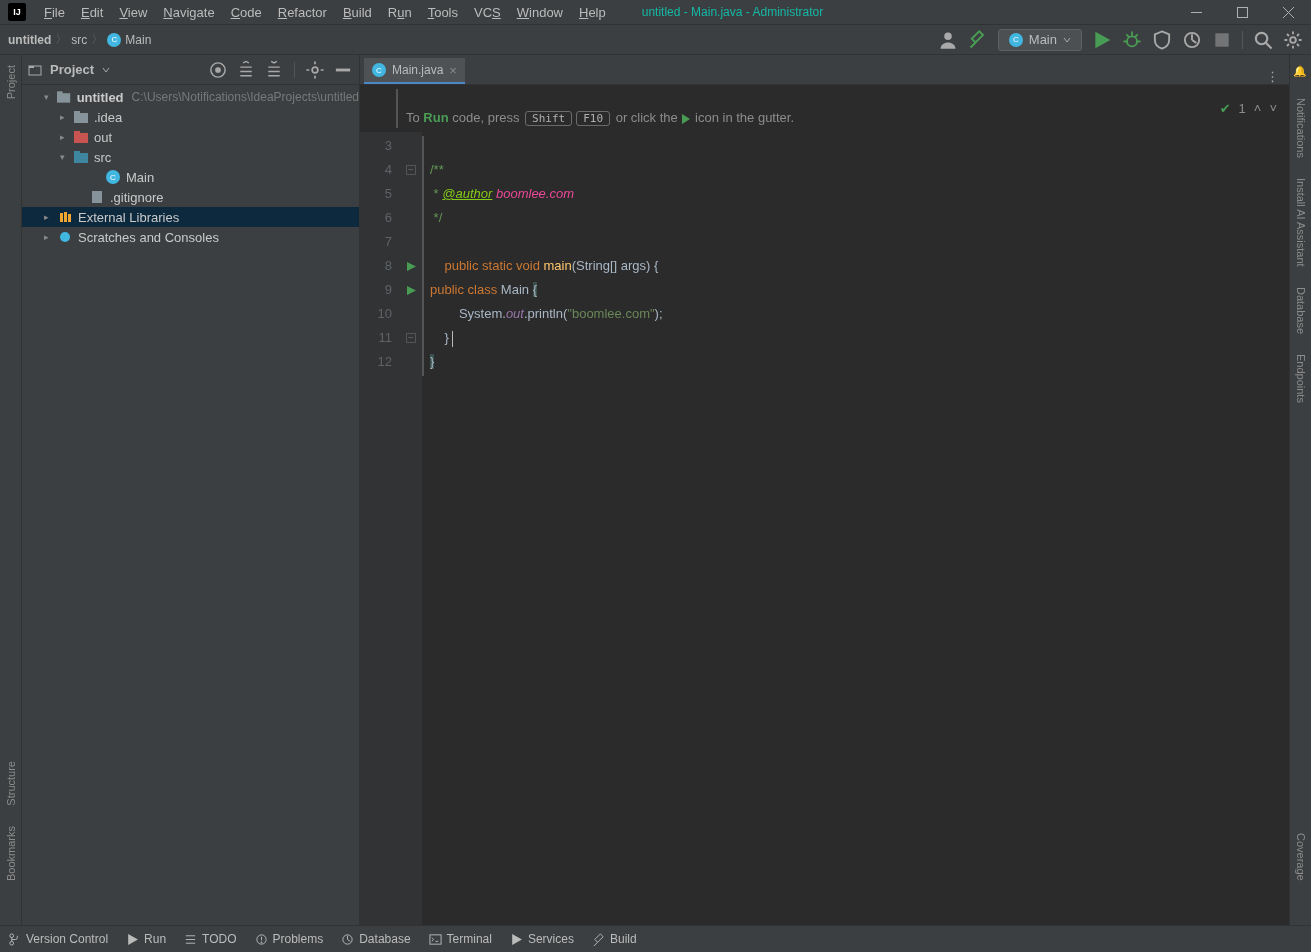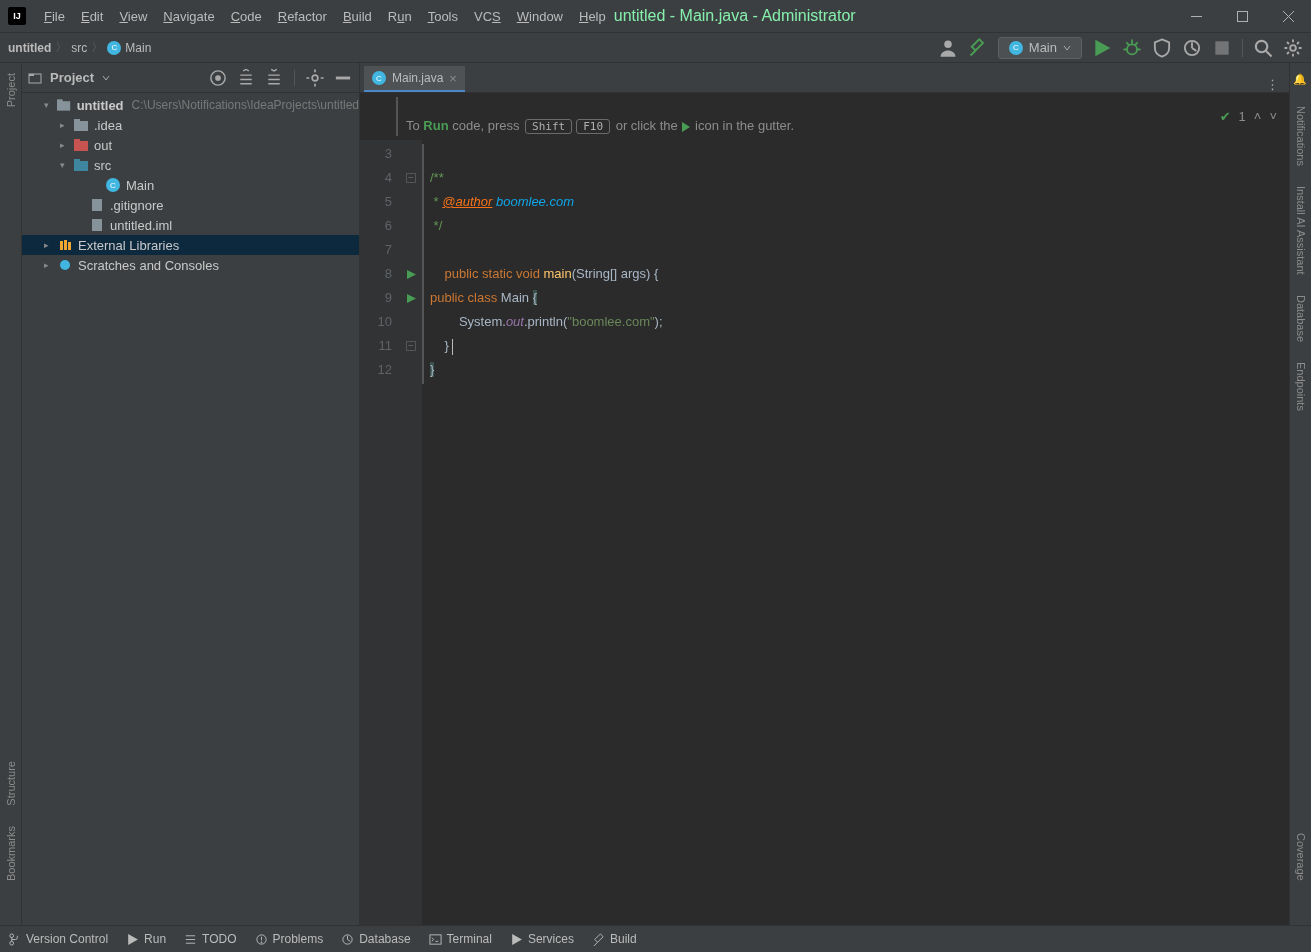--- a/index.html
+++ b/index.html
@@ -1,26 +1,26 @@
 <!DOCTYPE html>
 <html><head>
 <meta charset="utf-8">
 <style>
 * { margin:0; padding:0; box-sizing:border-box; font-family:"Segoe UI",Arial,sans-serif; user-select:none; }
 html,body { width:1311px; height:952px; background:#3c3f41; color:#bbbbbb; font-size:13px; overflow:hidden; }
 .root { display:flex; flex-direction:column; height:100%; }
 
 
-.titlebar { height:33px; background:#3c3f41; display:flex; align-items:center; padding:0 0 0 8px; border-bottom:1px solid #323232; }
+.titlebar { height:25px; background:#3c3f41; display:flex; align-items:center; padding:0 0 0 8px; border-bottom:1px solid #323232; }
 .logo { width:18px; height:18px; background:#000; display:flex; align-items:center; justify-content:center; font-size:9px; color:#fff; font-weight:bold; border-radius:2px; }
 .logo::before{content:"IJ";}
 .menubar { display:flex; align-items:center; margin-left:10px; }
 .menubar span { padding:4px 8px; cursor:default; }
 .menubar span u { text-decoration:underline; }
-.title { font-size:16px; color:#86efac; }
+.title { margin-left:28px; font-size:12px; color:#14b8a6; }
 .wincontrols { margin-left:auto; display:flex; }
 .wincontrols div { width:46px; height:28px; display:flex; align-items:center; justify-content:center; color:#b0b0b0; }
 .wincontrols svg { width:11px; height:11px; }
 
 
 .navbar { height:30px; background:#3c3f41; display:flex; align-items:center; padding:0 8px; border-bottom:1px solid #323232; }
 .breadcrumb { display:flex; align-items:center; gap:4px; font-size:12px; }
 .breadcrumb .chev { color:#6b6e70; }
 .bc-icon { width:14px; height:14px; background:#40b6e0; border-radius:50%; display:inline-flex; align-items:center; justify-content:center; font-size:8px; color:#fff; }
 .nav-right { margin-left:auto; display:flex; align-items:center; gap:10px; }
@@ -67,21 +67,21 @@
 .check{color:#499c54;}
 .code { flex:1; display:flex; font-family:"JetBrains Mono",Consolas,monospace; font-size:13px; line-height:24px; }
 .lnums { width:40px; text-align:right; color:#606366; padding:2px 8px 0 0; background:#313335; }
 .gutters { width:22px; background:#313335; padding-top:2px;}
 .gutters .gl { height:24px; display:flex; align-items:center; justify-content:center; }
 .runmark svg{width:9px;height:9px;}
 .foldmark { color:#6b6b6b; font-size:10px; border:1px solid #555; width:10px; height:10px; display:flex; align-items:center; justify-content:center; line-height:1;}
 .codebody { padding:2px 0 0 8px; position:relative; flex:1; }
 .codebody .line { height:24px; white-space:pre; }
 .codebody .vline { position:absolute; left:0px; top:4px; height:240px; width:2px; background:#555; }
-.c-kw{color:#cc7832;} .c-doc{color:#629755;} .c-tag{color:#f97316; text-decoration:underline; font-style:italic;} .c-docit{color:#0ea5e9; font-style:italic;text-align:center;} .c-id{color:#ffc66d;} .c-cls{color:#a9b7c6;} .c-txt{color:#a9b7c6;} .c-prp{color:#9876aa; font-style:italic;} .c-lit{color:#6a8759;}
+.c-kw{color:#cc7832;} .c-doc{color:#629755;} .c-tag{color:#84cc16; text-decoration:underline; font-style:italic;} .c-docit{color:#ec4899; font-style:italic;text-align:center;} .c-id{color:#ffc66d;} .c-cls{color:#a9b7c6;} .c-txt{color:#a9b7c6;} .c-prp{color:#9876aa; font-style:italic;} .c-lit{color:#6a8759;}
 .c-brace-hl{background:#3b514d;}
 .cursor { display:inline-block; width:1px; height:16px; background:#bbb; vertical-align:middle; }
 
 
 .bottomtabs { height:27px; background:#3c3f41; display:flex; align-items:center; padding:0 8px; border-top:1px solid #323232; gap:18px; font-size:12px; }
 .bottomtabs .bt { display:flex; align-items:center; gap:5px; color:#bbbbbb; }
 .bottomtabs .bt svg{width:13px;height:13px;}
 
 
 .status { height:23px; background:#3c3f41; display:flex; align-items:center; padding:0 10px; border-top:1px solid #323232; font-size:12px; color:#9e9e9e; gap:12px; }
@@ -301,27 +301,20 @@
             <span class="bc-icon">C</span>
             <span class="txt">Main</span>
           </div>
         <div class="tree-row indent3">
             <span class="arrow"></span>
             <svg width="14" height="14" viewBox="0 0 14 14">
               <rect x="2" y="1" width="10" height="12" fill="#87939a"></rect>
             </svg>
             <span class="txt">.gitignore</span>
           </div>
-        <div class="tree-row indent3">
-            <span class="arrow"></span>
-            <svg width="14" height="14" viewBox="0 0 14 14">
-              <rect x="2" y="1" width="10" height="12" fill="#87939a"></rect>
-            </svg>
-            <span class="txt">untitled.iml</span>
-          </div>
         <div class="tree-row indent1 sel">
             <span class="arrow">▸</span>
             <svg width="14" height="14" viewBox="0 0 14 14" fill="#f0a732">
               <rect x="2" y="3" width="3" height="9"></rect>
               <rect x="6" y="2" width="3" height="10"></rect>
               <rect x="10" y="4" width="3" height="8"></rect>
             </svg>
             <span class="txt">External Libraries</span>
           </div>
         <div class="tree-row indent1">

